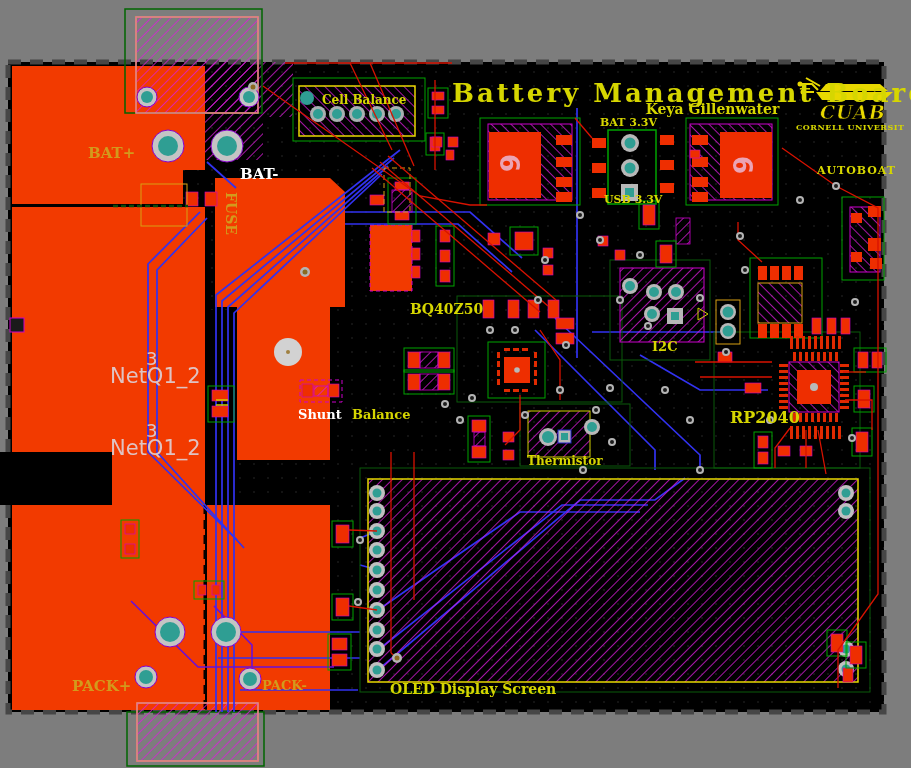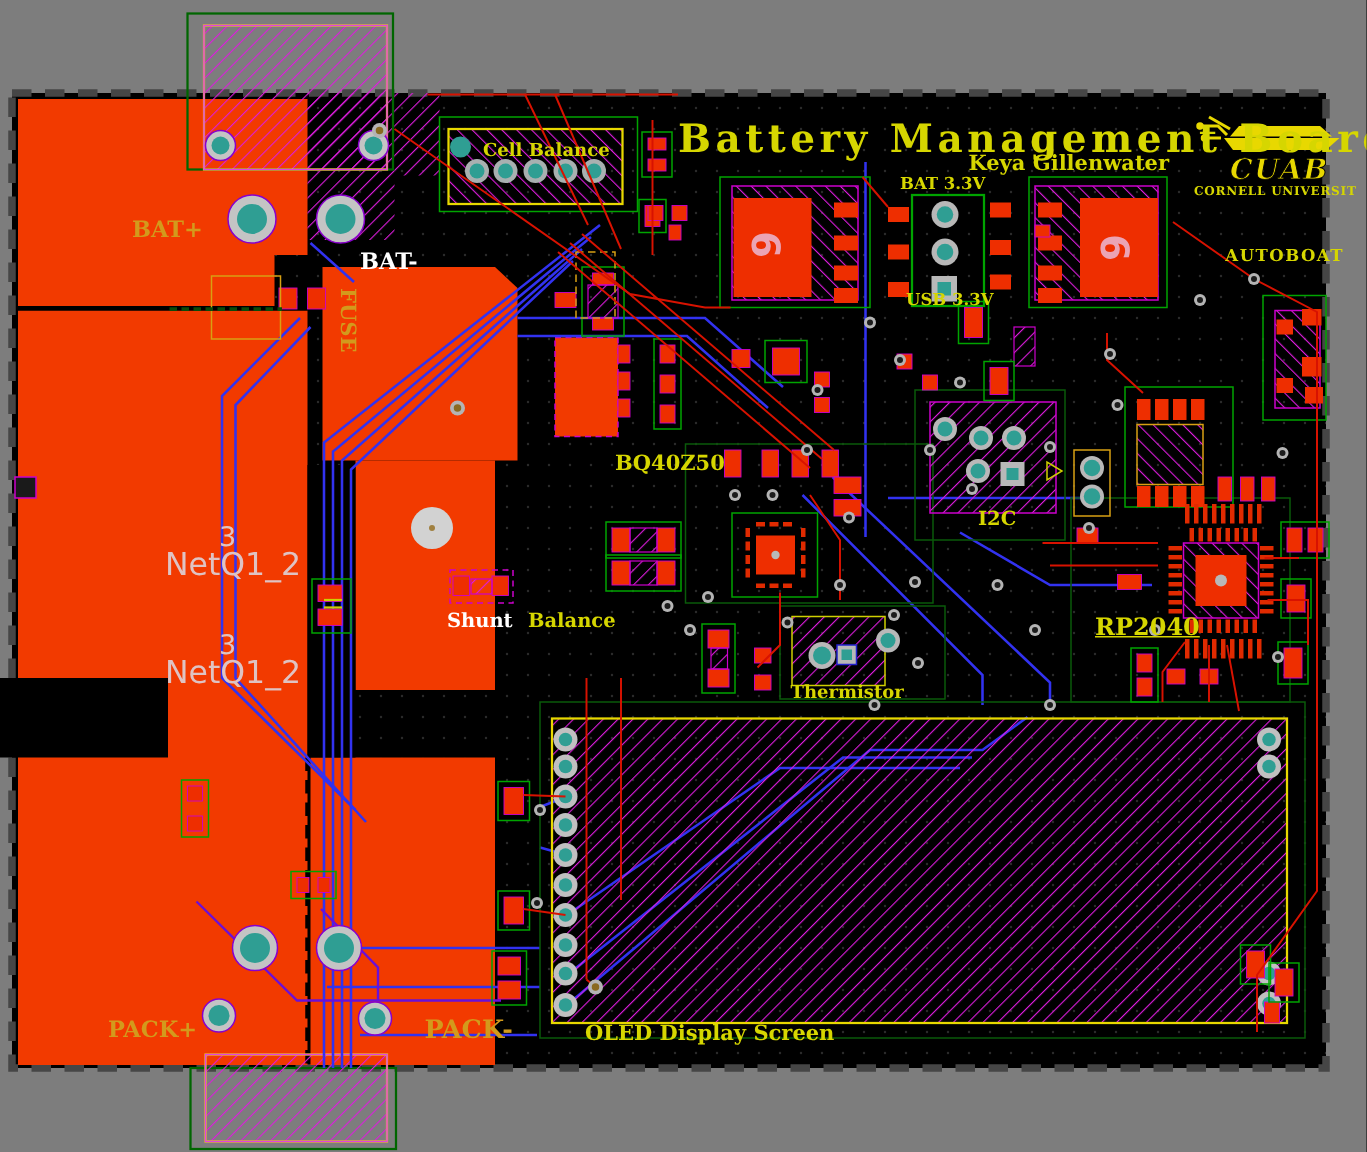--- a/index.html
+++ b/index.html
@@ -594,23 +594,23 @@
 <div class="lbl" style="left:600px;top:117px;font-size:11px;">BAT 3.3V</div>
 <div class="lbl" style="left:604px;top:194px;font-size:11px;">USB 3.3V</div>
 <div class="lbl gold" style="left:88px;top:146px;font-size:15px;">BAT+</div>
 <div class="lbl" style="left:240px;top:167px;font-size:15px;color:#ffffff;">BAT-</div>
 <div class="lbl gold vert" style="left:224px;top:192px;font-size:14px;height:70px;">FUSE</div>
 <div class="lbl" style="left:410px;top:302px;font-size:14px;">BQ40Z50</div>
 <div class="lbl" style="left:618px;top:340px;font-size:13px;margin-left:34px;">I2C</div>
 <div class="lbl" style="left:298px;top:408px;font-size:13px;color:#ffffff;">Shunt</div>
 <div class="lbl" style="left:352px;top:408px;font-size:13px;">Balance</div>
 <div class="lbl" style="left:527px;top:455px;font-size:12px;">Thermistor</div>
-<div class="lbl" style="left:730px;top:410px;font-size:16px;text-decoration:underline;">RP2040</div>
+<div class="lbl" style="left:730px;top:410px;font-size:16px;">RP2040</div>
 <div class="lbl net" style="left:146px;top:350px;font-size:18px;">3</div>
 <div class="lbl net" style="left:110px;top:366px;font-size:21px;">NetQ1_2</div>
 <div class="lbl net" style="left:146px;top:422px;font-size:18px;">3</div>
 <div class="lbl net" style="left:110px;top:438px;font-size:21px;">NetQ1_2</div>
 <div class="lbl gold" style="left:72px;top:679px;font-size:15px;">PACK+</div>
-<div class="lbl gold" style="left:262px;top:679px;font-size:17px;margin-left:21px;">PACK-</div>
+<div class="lbl gold" style="left:262px;top:679px;font-size:13px;">PACK-</div>
 <div class="lbl" style="left:390px;top:682px;font-size:14px;">OLED Display Screen</div>
 <div class="lbl shield" style="left:500px;top:150px;font-size:26px;">6</div>
 <div class="lbl shield" style="left:733px;top:152px;font-size:26px;">6</div>
 </div>
 
 </body></html>

